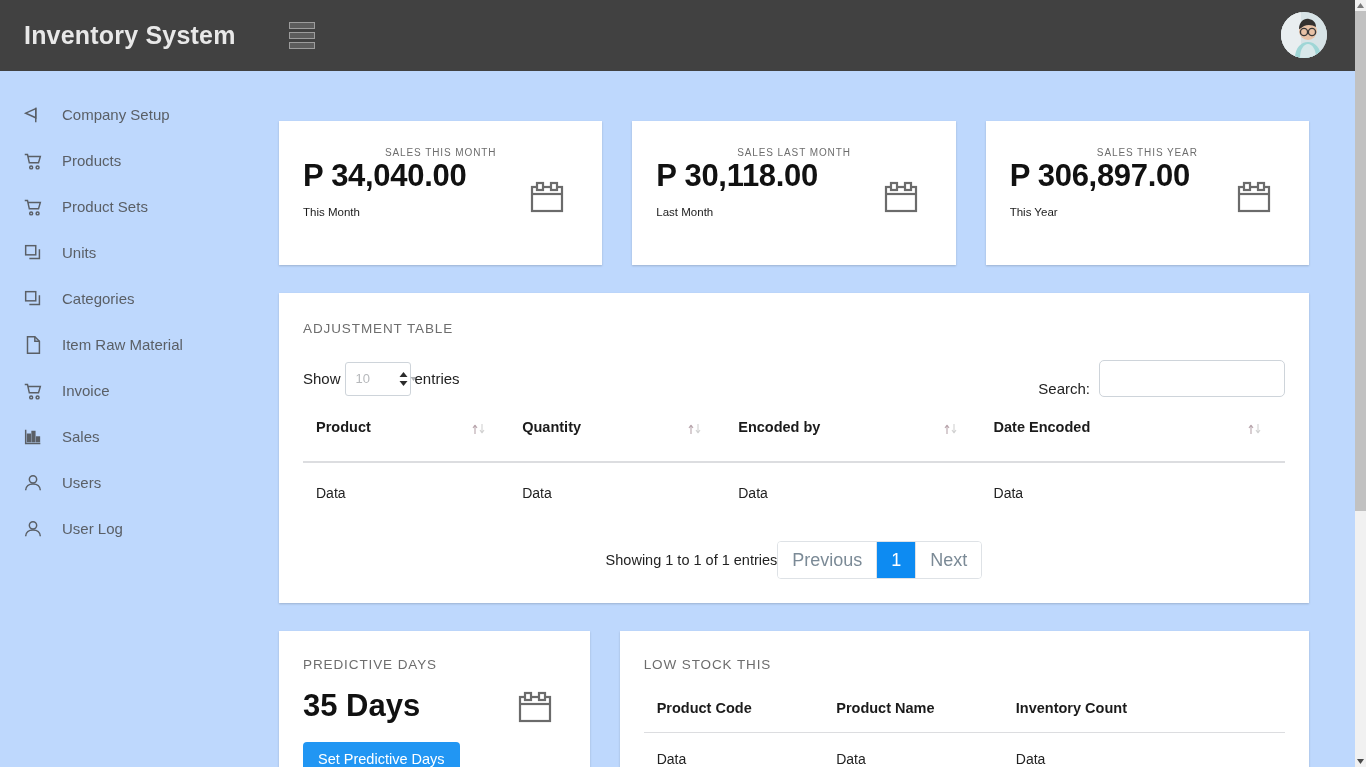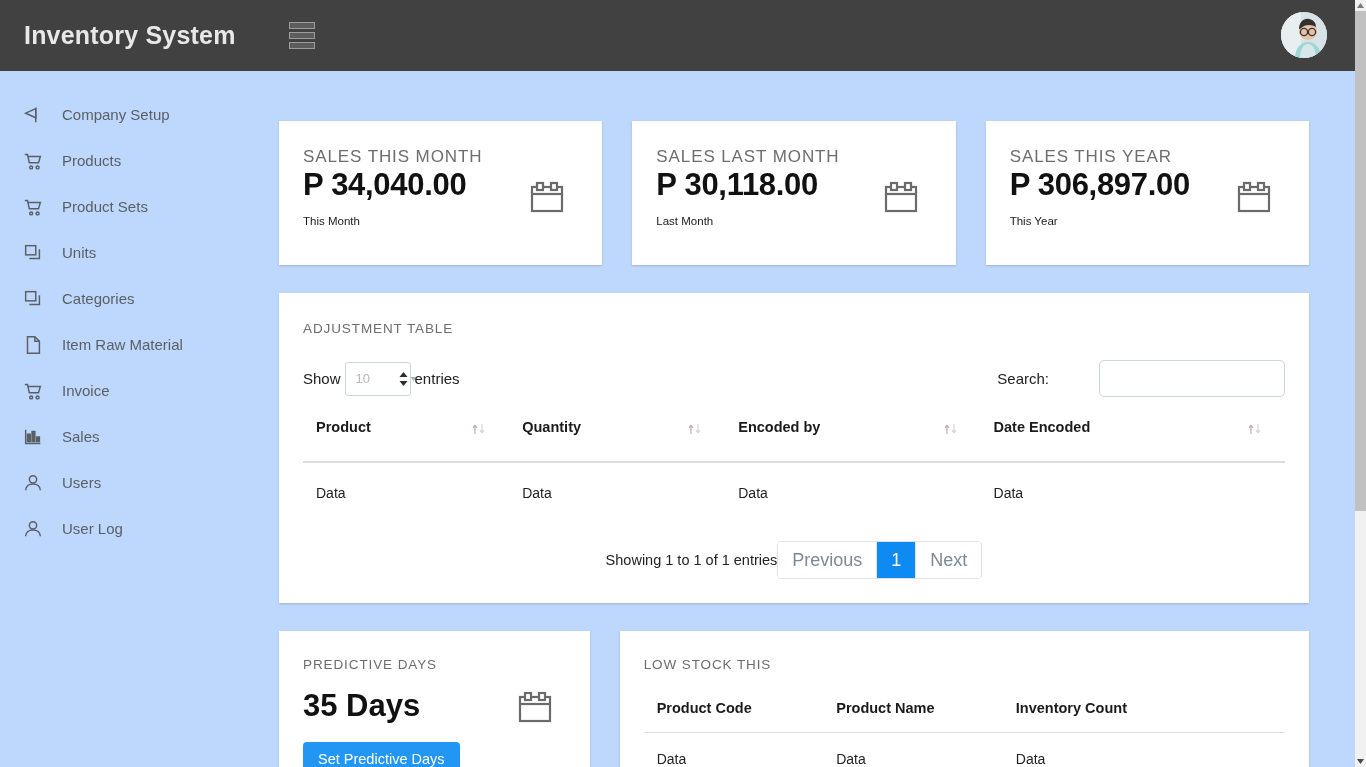--- a/index.html
+++ b/index.html
@@ -77,40 +77,40 @@
     width: 1076px; height: 696px;
     background: #bed8fd;
     padding: 50px 46px 0 0;
   }
   .card {
     background: #fff;
     box-shadow: 0 1px 2px rgba(0,0,0,.18);
   }
   .stat-row { display: flex; gap: 30px; }
   .stat-card { width: 324px; height: 144px; padding: 26px 24px 0 24px; position: relative; }
-  .stat-title { color: #6d6d6d; font-size: 17px; letter-spacing: .9px; }
+  .stat-title { color: #6d6d6d; font-size: 10px; letter-spacing: .9px; text-align: center; }
   .stat-value { color: #111; font-size: 31px; font-weight: bold; letter-spacing: -.3px; }
   .stat-sub { color: #1b1b1b; font-size: 11.5px; margin-top: 12px; }
   .cal-ico { position: absolute; right: 36px; top: 58px; }
 
   .panel { margin-top: 28px; background:#fff; box-shadow: 0 1px 2px rgba(0,0,0,.18); }
   .panel-pad { padding: 28px 24px 24px 24px; }
   .panel-title { color: #6d6d6d; font-size: 13.5px; letter-spacing: .9px; }
 
   .tbl-controls { display: flex; align-items: center; justify-content: space-between; margin-top: 24px; }
   .show-entries { display: flex; align-items: center; font-size: 15px; color: #222; }
   .len-select {
     width: 66px; height: 34px; margin: 0 4px;
     border: 1px solid #ced4da; border-radius: 3px;
     display: flex; align-items: center; justify-content: space-between;
     padding: 0 6px 0 10px; color: #b6b8bb; font-size: 13px;
     background: #fff; cursor: pointer; gap: 28px;
   }
   .spin { display:flex; align-items:center; gap:1px; }
-  .search-wrap { display: flex; align-items: center; font-size: 15px; color: #222; gap: 41px; }
+  .search-wrap { display: flex; align-items: flex-end; font-size: 15px; color: #222; }
   .search-box {
     width: 186px; height: 37px; margin-left: 9px;
     border: 1px solid #ced4da; border-radius: 5px; background: #fff;
   }
 
   table { width: 100%; border-collapse: collapse; margin-top: 22px; }
   th {
     text-align: left; font-size: 14.5px; color: #1b1b1b; font-weight: bold;
     padding: 0 0 26px 13px; border-bottom: 2px solid #dcdde0;
     position: relative; cursor: pointer;

